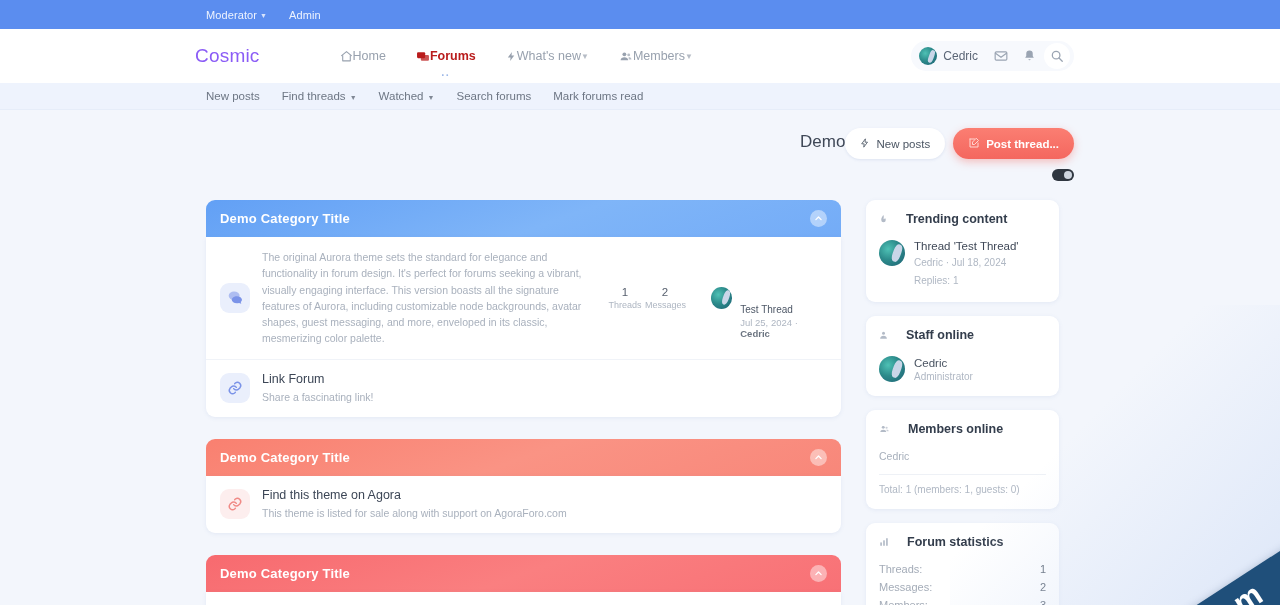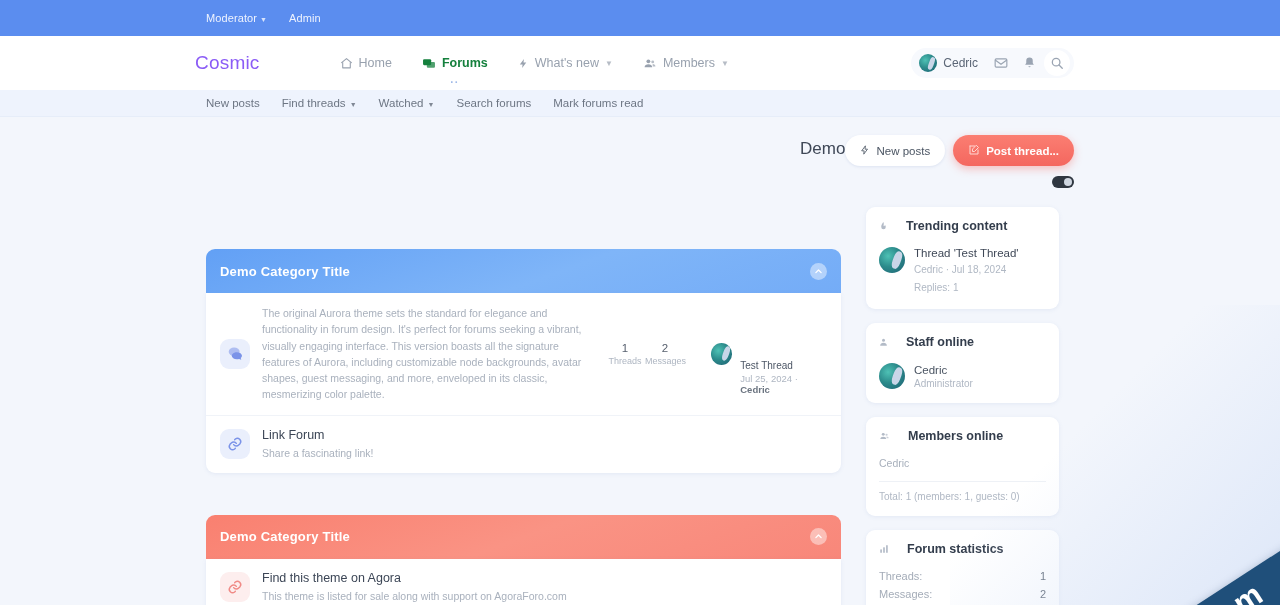--- a/index.html
+++ b/index.html
@@ -6,21 +6,21 @@
   html, body {
     width: 1280px; height: 605px;
     overflow: hidden;
     font-family: "Liberation Sans", sans-serif;
     background: #f3f6fc;
   }
   body { position: relative; }
 
   
   .topbar {
-    height: 36px;
+    height: 29px;
     background: #5b8def;
     display: flex;
     align-items: center;
     padding-left: 206px;
     gap: 22px;
   }
   .topbar a {
     color: #eef3fe;
     font-size: 11px;
     letter-spacing: .1px;
@@ -45,29 +45,29 @@
     letter-spacing: .2px;
     white-space: nowrap;
   }
   .mainnav {
     display: flex;
     align-items: center;
     margin-left: 80px;
     gap: 30px;
   }
   .navitem {
-    display: flex; align-items: center; gap: 6px;
+    display: flex; align-items: center; gap: 0;
     font-size: 12.5px;
     color: #98a1ae;
     cursor: pointer;
     position: relative;
     padding: 4px 0;
     justify-content: flex-end;
   }
-  .navitem.active { color: #15803d; font-weight: bold; }
+  .navitem.active { color: #b91c1c; font-weight: bold; }
   .navitem.active::after {
     content: "··";
     position: absolute;
     left: 50%; transform: translateX(-50%);
     bottom: -14px;
     color: #9fb9e8;
     font-size: 11px;
     letter-spacing: 1px;
   }
   .navitem svg { display:block; }
@@ -153,27 +153,26 @@
     width:8px;height:8px;border-radius:50%;background:#cfd6e0;
   }
 
   .layout { display: flex; gap: 25px; align-items: flex-start; }
   .content { width: 635px; flex: none; }
   .sidebar { width: 193px; flex:none; }
 
   
   .category { margin-bottom: 22px; }
   .cat-head {
-    height: 44px;
+    height: 37px;
     border-radius: 9px 9px 0 0;
     display:flex; align-items:center; justify-content: space-between;
     padding: 0 14px;
     color:#fff; font-size: 13px; font-weight: bold;
     letter-spacing: .2px;
-    margin-top: 42px;
   }
   .cat-blue { background: linear-gradient(160deg,#62a0f5 0%,#7fb5f8 55%,#74acf7 100%); }
   .cat-coral { background: linear-gradient(160deg,#f98070 0%,#fa9384 50%,#f8877a 100%); }
   .cat-red { background: linear-gradient(160deg,#f76a6f 0%,#fa7f80 50%,#f87176 100%); }
   .collapse {
     width: 17px; height:17px; border-radius:50%;
     background: rgba(255,255,255,.45);
     display:flex; align-items:center; justify-content:center;
     color:#fff; cursor:pointer;
   }

